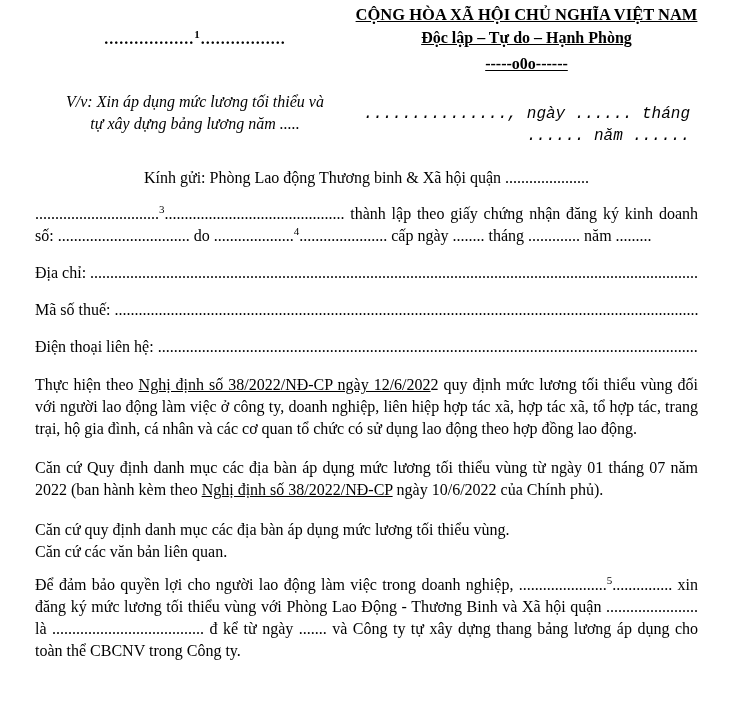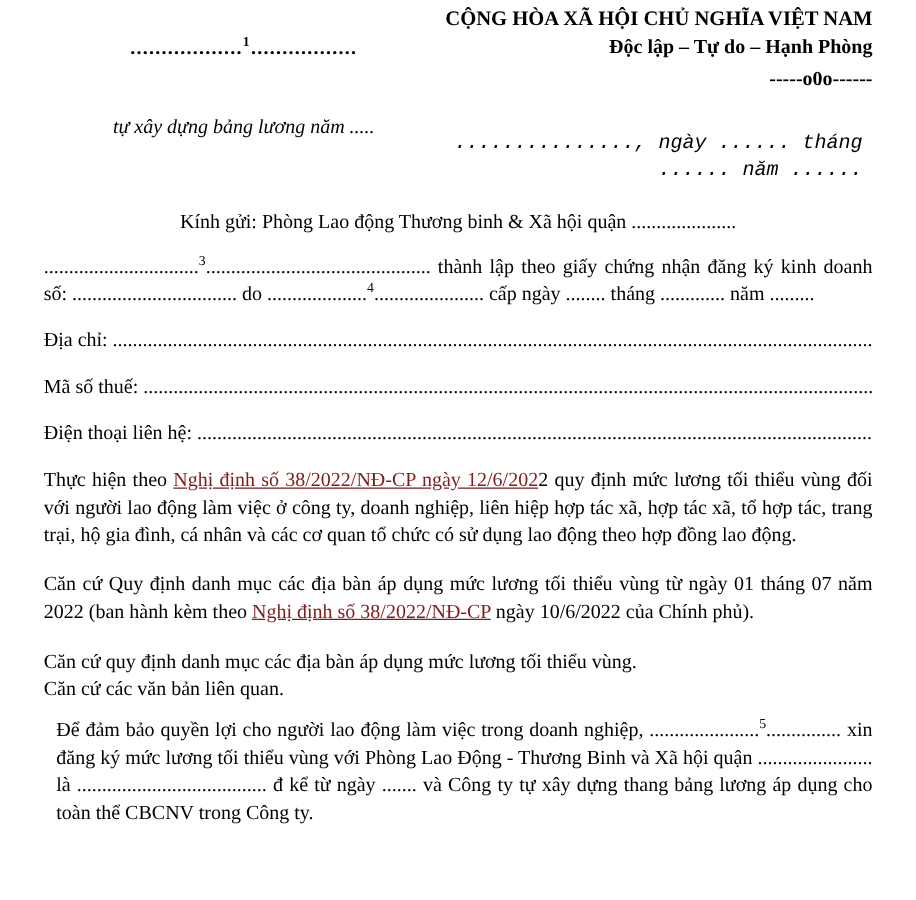--- a/index.html
+++ b/index.html
@@ -7,63 +7,64 @@
   body {
     width: 733px; height: 720px;
     font-family: "Liberation Serif", "DejaVu Serif", serif;
     font-size: 16px; color: #000000;
   }
   .page { width: 733px; height: 720px; padding: 4px 35px 0 35px; overflow: hidden; background: #ffffff; }
   p { line-height: 22px; }
 
   .masthead { display: flex; }
   .mast-left { width: 320px; }
-  .mast-right { flex: 1; text-align: right; }
+  .mast-right { flex: 1; text-align: center; text-decoration: underline; }
   .org-line { margin-top: 24px; text-align: center; font-weight: bold; letter-spacing: 1px; }
   .national-title { font-weight: bold; font-size: 16.5px; white-space: nowrap; }
   .motto { font-weight: bold; margin-top: 1px; }
   .separator { font-weight: bold; margin-top: 4px; }
 
   .ref-row { display: flex; margin-top: 16px; }
   .ref-left { width: 320px; text-align: center; }
   .ref-right { flex: 1; }
   .so-line { white-space: nowrap; }
   .u-line { border-bottom: 1px solid #000; padding-bottom: 1px; }
   .subject { font-style: italic; }
   .date-line { font-style: italic; text-align: right; padding-right: 8px; margin-top: 12px; font-family: Liberation Mono, monospace; }
 
   .recipient { text-align: center; font-weight: normal; margin-top: 20px; }
 
   .para { text-align: justify; }
-  .m11 { margin-top: 11px; margin-left: 10px; } .m13 { } .m14 { margin-top: 14px; } .m16 { margin-top: 16px; } .m17 { margin-top: 17px; } .m18 { margin-top: 18px; }
+  .m11 { margin-top: 11px; } .m13 { } .m14 { margin-top: 14px; } .m16 { margin-top: 16px; } .m17 { margin-top: 17px; } .m18 { margin-top: 18px; }
 
   .field-line { margin-top: 15px; white-space: nowrap; overflow: hidden; }
 
   sup { font-size: 11px; line-height: 0; vertical-align: super; }
 
-  a.doc-link { color: #7f1d1d; text-decoration: underline; cursor: pointer; }
+  a.doc-link { color: #000000; text-decoration: underline; cursor: pointer; }
 </style>
 </head>
 <body>
 
 <div class="page">
 
   <header class="masthead">
     <div class="mast-left">
       <p class="org-line"><span>..................</span><sup>1</sup><span>.................</span></p>
     </div>
     <div class="mast-right">
       <p class="national-title">CỘNG HÒA XÃ HỘI CHỦ NGHĨA VIỆT NAM</p>
       <p class="motto">Độc lập – Tự do – Hạnh Phòng</p>
       <p class="separator">-----o0o------</p>
     </div>
   </header>
 
   <section class="ref-row">
     <div class="ref-left">
+      <p class="subject">V/v: Xin áp dụng mức lương tối thiểu và</p>
       <p class="subject">tự xây dựng bảng lương năm .....</p>
     </div>
     <div class="ref-right">
       <p class="date-line">..............., ngày ...... tháng ...... năm ......</p>
     </div>
   </section>
 
   <p class="recipient">Kính gửi: Phòng Lao động Thương binh &amp; Xã hội quận .....................</p>
 
   <p class="para m14"><span>...............................</span><sup>3</sup><span>.............................................</span><span> thành lập theo giấy chứng nhận đăng ký kinh doanh số: </span><span>.................................</span><span> do </span><span>....................</span><sup>4</sup><span>......................</span><span> cấp ngày ........ tháng ............. năm .........</span></p>

